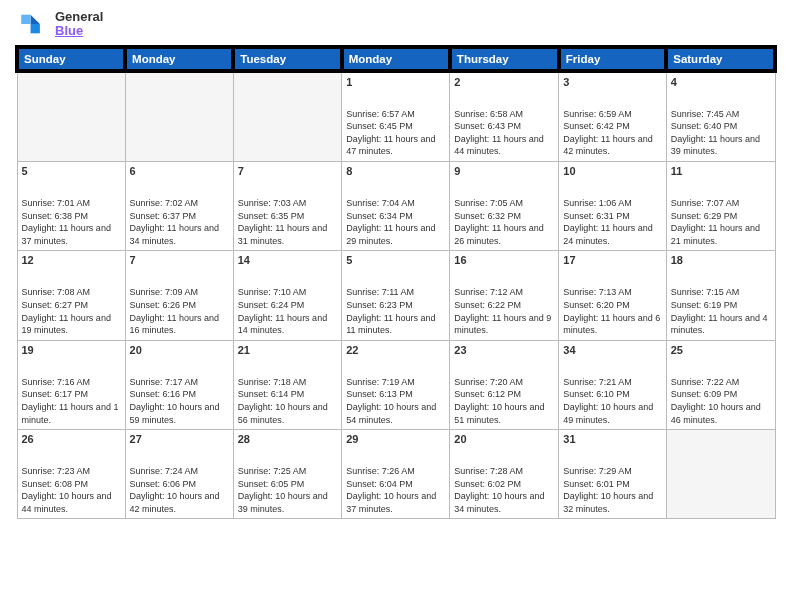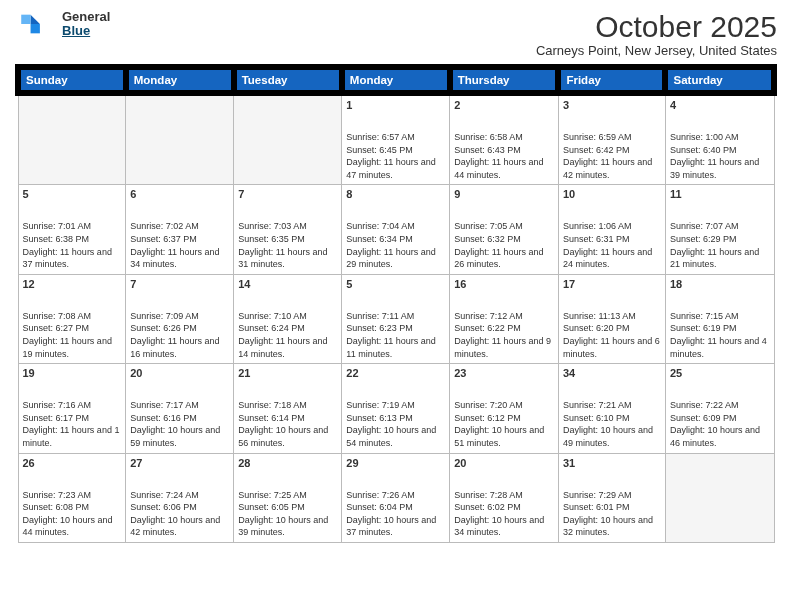--- a/index.html
+++ b/index.html
@@ -18,31 +18,31 @@
     }
     .header {
       display: flex;
       align-items: flex-start;
       justify-content: space-between;
       margin-bottom: 6px;
     }
     .logo {
       display: flex;
       align-items: center;
-      gap: 19px;
+      gap: 12px;
     }
     .logo-text {
       display: flex;
       flex-direction: column;
       font-size: 13px;
       font-weight: bold;
       line-height: 1.1;
     }
     .logo-general { color: #333; }
-    .logo-blue { color: #0c4a6e; text-decoration: underline; }
+    .logo-blue { color: #8b5cf6; text-decoration: underline; }
     .logo-icon {
       width: 28px;
       height: 28px;
     }
     .title-block {
       text-align: right;
     }
     .month-title {
       font-size: 30px;
       color: #333;
@@ -57,21 +57,21 @@
       width: 100%;
       border-collapse: collapse;
       border: 1px solid #bbb;
     }
     .calendar th {
       background: #1565c0;
       color: #fff;
       font-size: 11.5px;
       font-weight: bold;
       padding: 4px 5px;
-      border: 6px solid #000000;
+      border: 4px solid #000000;
       text-align: left;
     }
     .calendar td {
       border: 1px solid #bbb;
       vertical-align: top;
       padding: 3px 4px;
       width: 113px;
       height: 78px;
       font-size: 9.5px;
       color: #333;
@@ -102,24 +102,20 @@
       <svg class="logo-icon" viewBox="0 0 36 36">
         <polygon points="20,6 32,18 20,18" fill="#1565c0"></polygon>
         <polygon points="20,18 32,18 32,30 20,30" fill="#1e88e5"></polygon>
         <polygon points="8,6 20,6 20,18 8,18" fill="#64b5f6"></polygon>
       </svg>
       <div class="logo-text">
         <span class="logo-general">General</span>
         <span class="logo-blue">Blue</span>
       </div>
     </div>
-    <div class="title-block">
-      <div class="month-title">October 2025</div>
-      <div class="location">Carneys Point, New Jersey, United States</div>
-    </div>
   </div>
 
   <table class="calendar">
     <thead>
       <tr>
       <th>Sunday</th>
           <th>Monday</th>
           <th>Tuesday</th>
           <th>Monday</th>
           <th>Thursday</th>
@@ -148,21 +144,21 @@
           </td>
           <td>
             <span class="day-num">3</span>
             <div class="day-info">Sunrise: 6:59 AM
 Sunset: 6:42 PM
 Daylight: 11 hours
 and 42 minutes.</div>
           </td>
           <td>
             <span class="day-num">4</span>
-            <div class="day-info">Sunrise: 1:00 AM
+            <div class="day-info">Sunrise: 7:45 AM
 Sunset: 6:40 PM
 Daylight: 11 hours
 and 39 minutes.</div>
           </td>
         </tr>
         <tr>
           <td>
             <span class="day-num">5</span>
             <div class="day-info">Sunrise: 7:01 AM
 Sunset: 6:38 PM
@@ -243,21 +239,21 @@
           </td>
           <td>
             <span class="day-num">16</span>
             <div class="day-info">Sunrise: 7:12 AM
 Sunset: 6:22 PM
 Daylight: 11 hours
 and 9 minutes.</div>
           </td>
           <td>
             <span class="day-num">17</span>
-            <div class="day-info">Sunrise: 11:13 AM
+            <div class="day-info">Sunrise: 7:13 AM
 Sunset: 6:20 PM
 Daylight: 11 hours
 and 6 minutes.</div>
           </td>
           <td>
             <span class="day-num">18</span>
             <div class="day-info">Sunrise: 7:15 AM
 Sunset: 6:19 PM
 Daylight: 11 hours
 and 4 minutes.</div>

